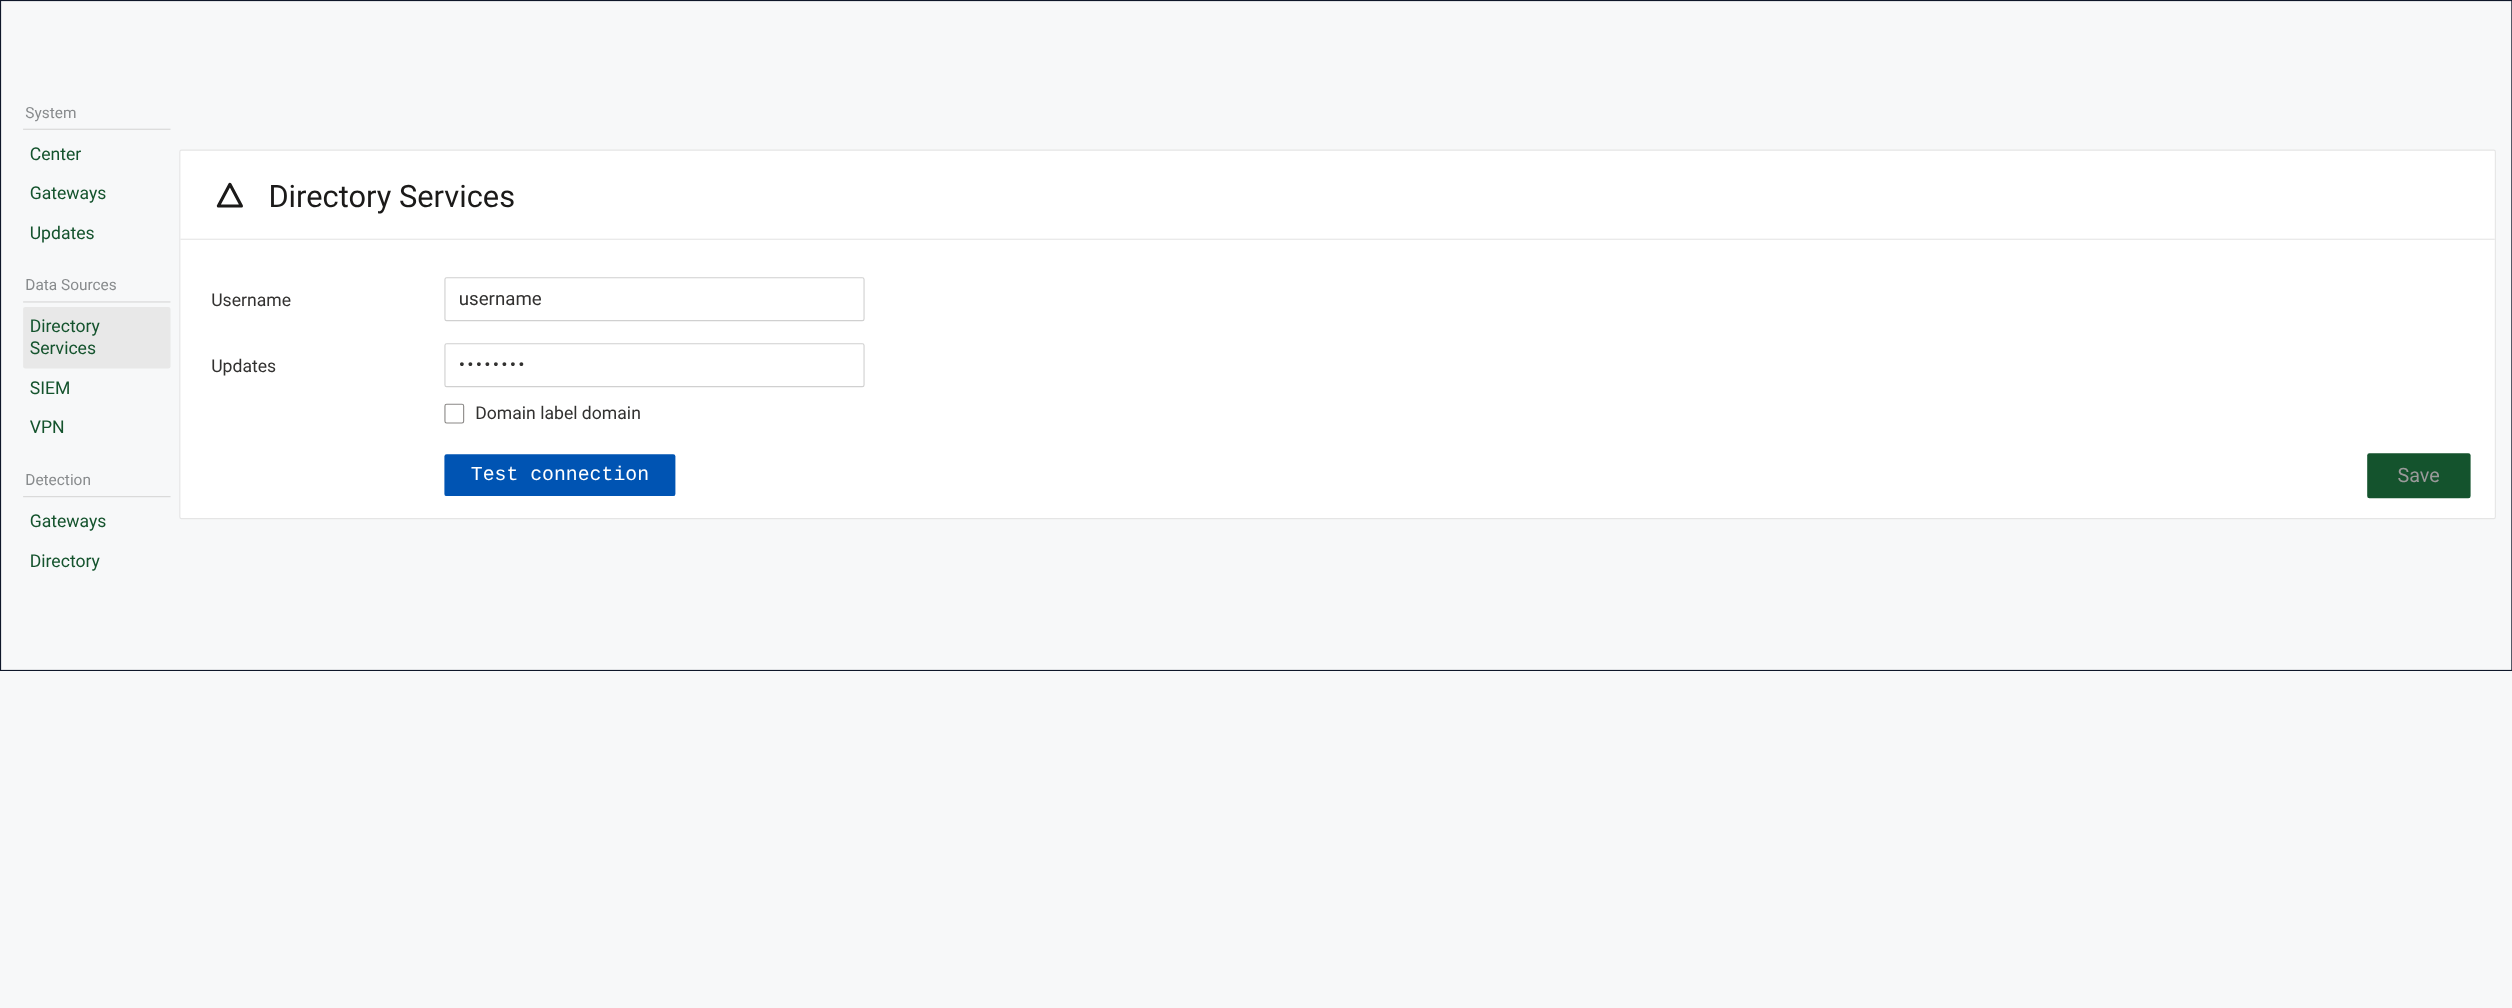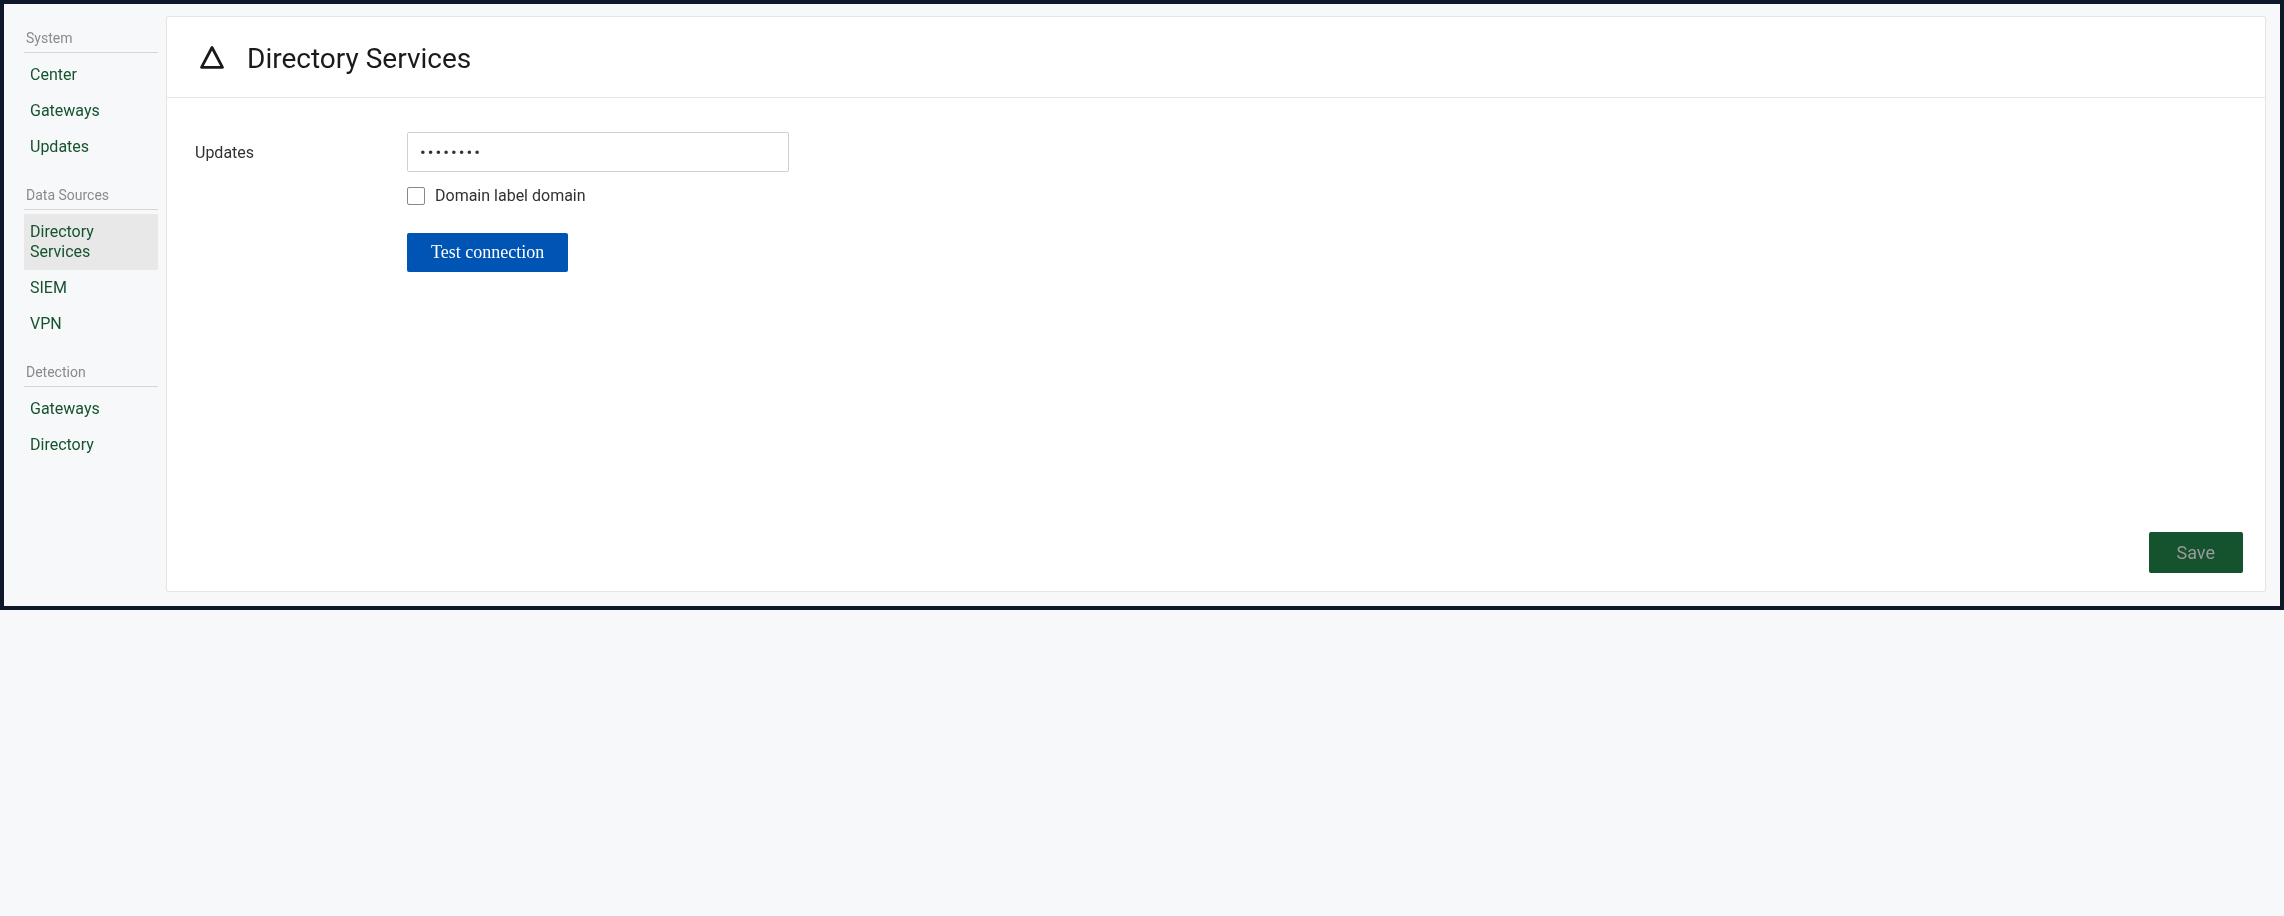--- a/index.html
+++ b/index.html
@@ -6,24 +6,25 @@
   html, body {
     margin: 0;
     padding: 0;
     font-family: "Segoe UI", -apple-system, BlinkMacSystemFont, Roboto, "Helvetica Neue", sans-serif;
     background: #f7f8f9;
     color: #323130;
   }
   .app {
     width: 100%;
     min-height: 610px;
-    border: 4px solid #0f172a;
+    border: 1px solid #0f172a;
     background: #f7f8f9;
     display: flex;
     padding: 12px 14px 14px 10px;
+    align-items: center;
   }
   
   .sidebar {
     width: 144px;
     flex: 0 0 144px;
     padding: 10px 0 0 10px;
   }
   .nav-group-header {
     font-size: 14px;
     color: #888b8d;
@@ -131,21 +132,21 @@
     margin-left: 212px;
   }
   .btn-primary {
     background: #0054b3;
     color: #ffffff;
     border: none;
     font-size: 18px;
     padding: 9px 24px;
     border-radius: 2px;
     cursor: pointer;
-    font-family: Liberation Serif, serif;
+    font-family: Liberation Mono, monospace;
   }
   .save-wrap {
     position: absolute;
     right: 22px;
     bottom: 18px;
   }
   .btn-save {
     background: #14532d;
     color: #9a9a9a;
     border: none;
@@ -191,20 +192,26 @@
       <span class="icon-wrap">
         <svg width="28" height="28" viewBox="0 0 24 24" fill="none" stroke="#1b1a19" stroke-width="2.4" stroke-linejoin="round" stroke-linecap="round">
           <path d="M12 3 L21 20 L3 20 Z"></path>
         </svg>
       </span>
       <span class="panel-title">Directory Services</span>
     </div>
 
     <div class="form-area">
 
+      <div class="form-row">
+        <div class="form-label">Username</div>
+        <div class="form-control">
+          <input type="text" class="field" value="username" style="">
+        </div>
+      </div>
 
       <div class="form-row">
         <div class="form-label">Updates</div>
         <div class="form-control">
           <input type="text" class="field" style="letter-spacing: 2px;" value="••••••••">
         </div>
       </div>
 
 
       <div class="checkbox-row">

